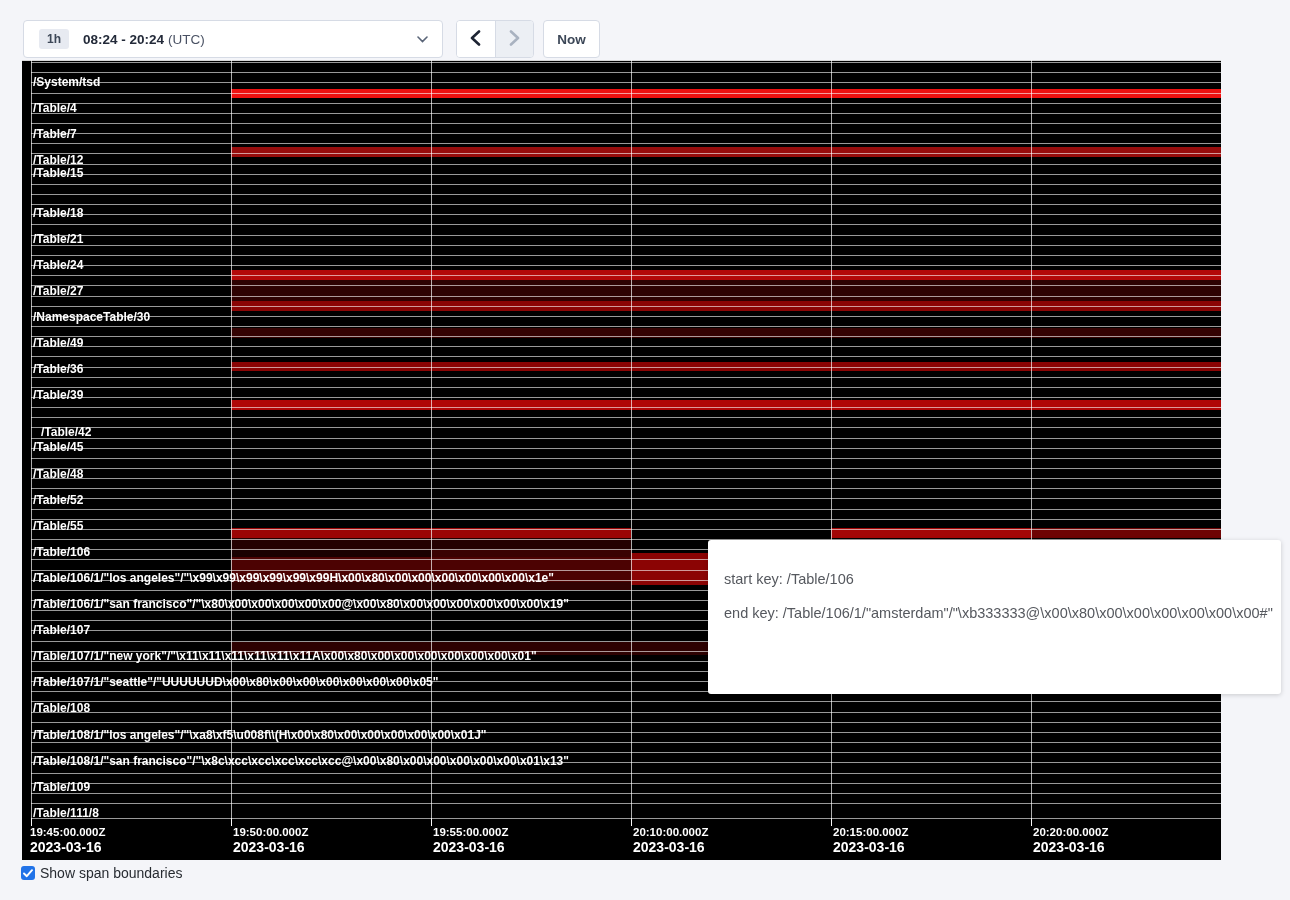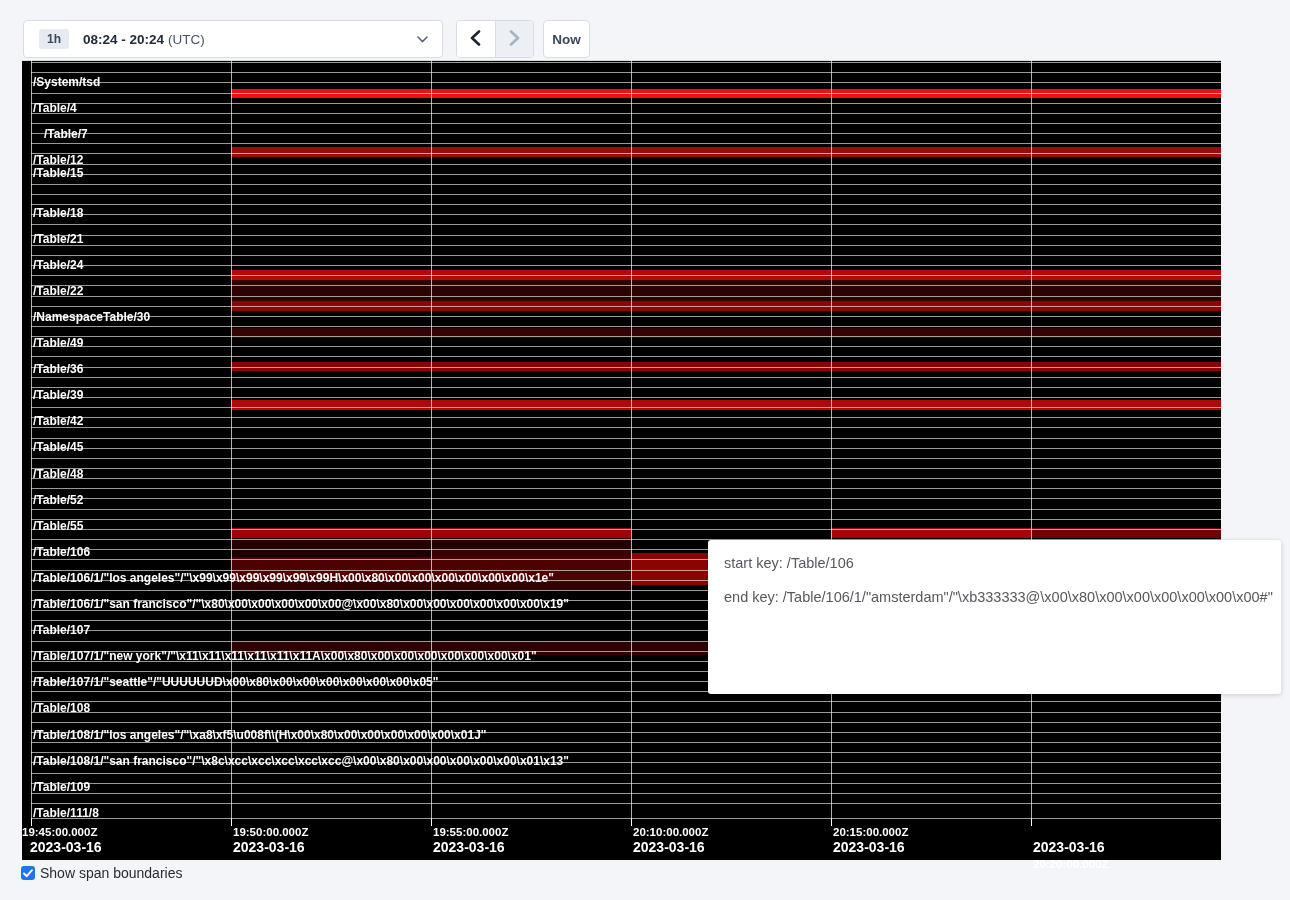--- a/index.html
+++ b/index.html
@@ -17,21 +17,21 @@
   .chev-down{margin-left:auto;margin-right:14px;display:flex;align-items:center;}
 
   .nav-group{position:absolute;left:456px;top:20px;width:78px;height:38px;
       border:1px solid #d6dbe5;border-radius:4px;background:#fff;display:flex;
       box-sizing:border-box;overflow:hidden;}
   .nav-btn{flex:1;display:flex;align-items:center;justify-content:center;border:0;
       background:#fff;cursor:pointer;padding:0;}
   .nav-btn.prev{border-right:1px solid #d6dbe5;}
   .nav-btn.next{background:#eceff4;cursor:default;}
 
-  .now-btn{position:absolute;left:543px;top:20px;width:47px;height:38px;background:#fff;
+  .now-btn{position:absolute;left:543px;top:20px;width:57px;height:38px;background:#fff;
       border:1px solid #d6dbe5;border-radius:4px;font-size:13.5px;font-weight:700;
       color:#3c4757;box-sizing:border-box;cursor:pointer;
       font-family:"Liberation Sans",sans-serif;}
 
   
   .heatmap{position:absolute;left:22px;top:60px;width:1199px;height:800px;
       background:#000;}
   .span-line{position:absolute;height:1px;background:rgba(255,255,255,.60);}
   .span-line.top{background:rgba(255,255,255,.85);}
   .grid-line{position:absolute;width:1px;top:0;height:766px;background:rgba(255,255,255,.68);}
@@ -40,21 +40,21 @@
       white-space:nowrap;line-height:13px;}
   .axis-tick{position:absolute;width:1px;height:8px;top:758px;background:rgba(255,255,255,.9);}
   .axis-time{position:absolute;color:#fff;font-size:11.5px;font-weight:700;top:766px;
       white-space:nowrap;line-height:13px;}
   .axis-date{position:absolute;color:#fff;font-size:14px;font-weight:700;top:781px;
       white-space:nowrap;line-height:13px;}
 
   
   .tooltip{position:absolute;left:708px;top:540px;width:573px;height:154px;
       background:#fff;border-radius:3px;box-shadow:0 1px 5px rgba(0,0,0,.18);
-      box-sizing:border-box;padding:0 16px;z-index:5;}
+      box-sizing:border-box;padding:16px 16px;z-index:5;}
   .tooltip .tline{font-size:14.5px;color:#55585e;margin-top:13px;line-height:21px;
       white-space:nowrap;}
 
   
   .footer-check{position:absolute;left:21px;top:866px;display:flex;align-items:flex-start;}
   .checkbox{width:14px;height:14px;background:#2173e8;border-radius:3px;
       display:flex;align-items:center;justify-content:center;cursor:pointer;flex:none;}
   .check-label{margin-left:5px;font-size:14px;color:#272b31;line-height:15px;}
 </style>
 </head>
@@ -182,56 +182,56 @@
       <div class="span-line" style="left: 9px; top: 682px; width: 1190px;"></div>
       <div class="span-line" style="left: 9px; top: 692.2px; width: 1190px;"></div>
       <div class="span-line" style="left: 9px; top: 702.3px; width: 1190px;"></div>
       <div class="span-line" style="left: 9px; top: 712.5px; width: 1190px;"></div>
       <div class="span-line" style="left: 9px; top: 722.6px; width: 1190px;"></div>
       <div class="span-line" style="left: 9px; top: 732.8px; width: 1190px;"></div>
       <div class="span-line" style="left: 9px; top: 742.9px; width: 1190px;"></div>
       <div class="span-line" style="left: 9px; top: 758px; width: 1190px;"></div>
       <div class="grid-line" style="left: 9px;"></div>
       <div class="axis-tick" style="left: 9px;"></div>
-      <div class="axis-time" style="left: 0;">19:45:00.000Z</div>
+      <div class="axis-time" style="left: 8px;">19:45:00.000Z</div>
       <div class="axis-date" style="left: 8px;">2023-03-16</div>
       <div class="grid-line" style="left: 209px;"></div>
       <div class="axis-tick" style="left: 209px;"></div>
       <div class="axis-time" style="left: 211px;">19:50:00.000Z</div>
       <div class="axis-date" style="left: 211px;">2023-03-16</div>
       <div class="grid-line" style="left: 409px;"></div>
       <div class="axis-tick" style="left: 409px;"></div>
       <div class="axis-time" style="left: 411px;">19:55:00.000Z</div>
       <div class="axis-date" style="left: 411px;">2023-03-16</div>
       <div class="grid-line" style="left: 609px;"></div>
       <div class="axis-tick" style="left: 609px;"></div>
       <div class="axis-time" style="left: 611px;">20:10:00.000Z</div>
       <div class="axis-date" style="left: 611px;">2023-03-16</div>
       <div class="grid-line" style="left: 809px;"></div>
       <div class="axis-tick" style="left: 809px;"></div>
       <div class="axis-time" style="left: 811px;">20:15:00.000Z</div>
       <div class="axis-date" style="left: 811px;">2023-03-16</div>
       <div class="grid-line" style="left: 1009px;"></div>
       <div class="axis-tick" style="left: 1009px;"></div>
-      <div class="axis-time" style="left: 1011px; margin-top: 32px;">20:20:00.000Z</div>
+      <div class="axis-time" style="left: 1011px;">20:20:00.000Z</div>
       <div class="axis-date" style="left: 1011px;">2023-03-16</div>
       <div class="row-label" style="top: 16px;">/System/tsd</div>
       <div class="row-label" style="top: 42.1px;">/Table/4</div>
-      <div class="row-label" style="top: 68.2px; margin-left: 11px;">/Table/7</div>
+      <div class="row-label" style="top: 68.2px;">/Table/7</div>
       <div class="row-label" style="top: 94.3px;">/Table/12</div>
       <div class="row-label" style="top: 107px; text-align: right;">/Table/15</div>
       <div class="row-label" style="top: 146.5px;">/Table/18</div>
       <div class="row-label" style="top: 172.6px;">/Table/21</div>
       <div class="row-label" style="top: 198.7px;">/Table/24</div>
-      <div class="row-label" style="top: 224.8px;">/Table/22</div>
+      <div class="row-label" style="top: 224.8px;">/Table/27</div>
       <div class="row-label" style="top: 250.9px;">/NamespaceTable/30</div>
       <div class="row-label" style="top: 277px;">/Table/49</div>
       <div class="row-label" style="top: 303.1px;">/Table/36</div>
       <div class="row-label" style="top: 329.2px;">/Table/39</div>
-      <div class="row-label" style="top: 355px;">/Table/42</div>
+      <div class="row-label" style="top: 366px; padding-left: 8px;">/Table/42</div>
       <div class="row-label" style="top: 381.4px;">/Table/45</div>
       <div class="row-label" style="top: 407.5px;">/Table/48</div>
       <div class="row-label" style="top: 433.6px;">/Table/52</div>
       <div class="row-label" style="top: 459.7px;">/Table/55</div>
       <div class="row-label" style="top: 485.8px;">/Table/106</div>
       <div class="row-label" style="top: 511.9px;">/Table/106/1/"los angeles"/"\x99\x99\x99\x99\x99\x99H\x00\x80\x00\x00\x00\x00\x00\x00\x1e"</div>
       <div class="row-label" style="top: 538px;">/Table/106/1/"san francisco"/"\x80\x00\x00\x00\x00\x00@\x00\x80\x00\x00\x00\x00\x00\x00\x19"</div>
       <div class="row-label" style="top: 564.1px;">/Table/107</div>
       <div class="row-label" style="top: 590.2px;">/Table/107/1/"new york"/"\x11\x11\x11\x11\x11\x11A\x00\x80\x00\x00\x00\x00\x00\x00\x01"</div>
       <div class="row-label" style="top: 616.3px;">/Table/107/1/"seattle"/"UUUUUUD\x00\x80\x00\x00\x00\x00\x00\x00\x05"</div>

